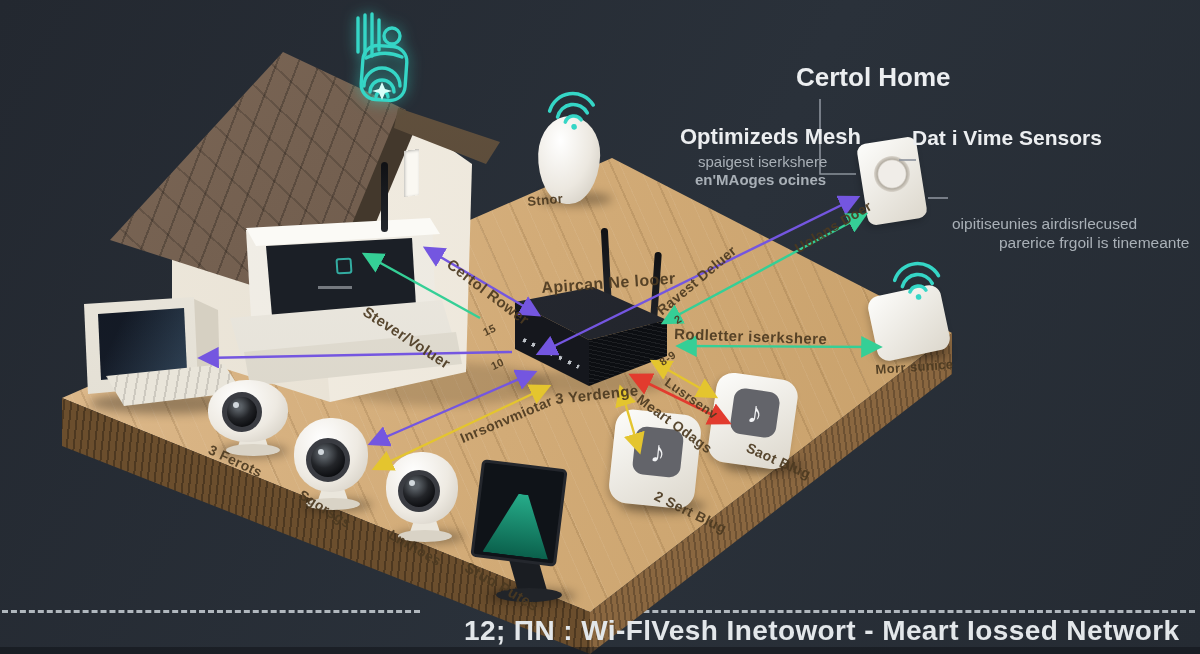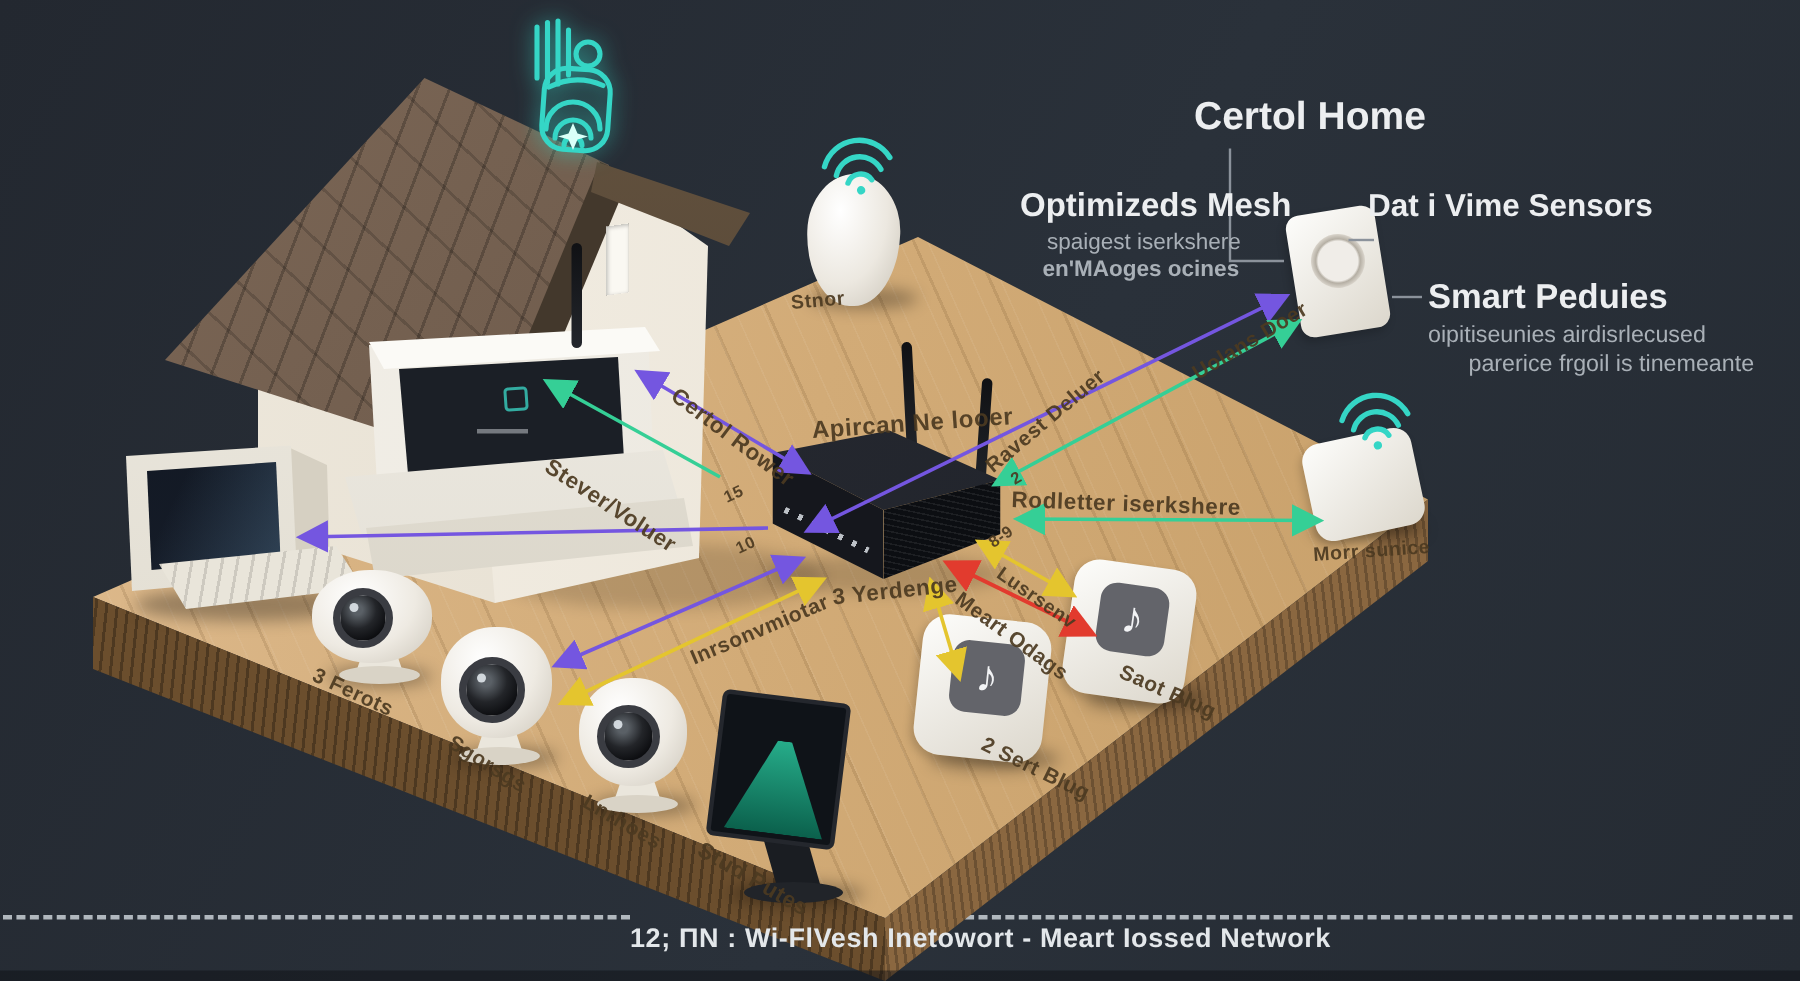--- a/index.html
+++ b/index.html
@@ -68,21 +68,21 @@
   .plug-icon{background:#63646a;border-radius:11px;color:#f2f3f5;display:flex;align-items:center;justify-content:center;font-size:30px;}
   .tv-screen{background:#0f1318;border:3px solid #24272d;border-radius:5px;}
   .tv-road{background:linear-gradient(rgba(46,224,176,.75),rgba(10,110,85,.85));clip-path:polygon(44% 0,58% 0,100% 100%,0 100%);}
   .tv-stand{background:#1a1d22;clip-path:polygon(508px 556px,536px 552px,548px 594px,520px 598px);}
   .tv-foot{background:#212429;border-radius:50%;}
   
   .wl{color:#4c3a21;font-weight:bold;letter-spacing:.4px;transform-origin:left bottom;white-space:nowrap;opacity:.92;}
   
   .ttl{color:#eceef0;font-weight:bold;white-space:nowrap;}
   .sub{color:#a9b0b7;white-space:nowrap;}
-  .caption{color:#e3e7ea;font-size:18px;font-weight:bold;letter-spacing:.4px;white-space:nowrap;}
+  .caption{color:#e3e7ea;font-size:28px;font-weight:bold;letter-spacing:.4px;white-space:nowrap;margin-left:44px;}
   .strip{left:0;top:647px;width:1200px;height:7px;background:rgba(10,13,17,.45);}
   svg{overflow:visible;}
 </style>
 </head>
 <body>
 
 <div id="stage">
 
   <div class="dash" style="left:2px;width:418px;"></div>
   <div class="dash" style="left:545px;width:650px;"></div>
@@ -254,20 +254,19 @@
   <span class="wl" style="left:486px;top:326px;font-size:11px;transform:rotate(-25deg);">15</span>
   <span class="wl" style="left:494px;top:360px;font-size:11px;transform:rotate(-25deg);">10</span>
   <span class="wl" style="left:678px;top:314px;font-size:11px;transform:rotate(-30deg);">2</span>
   <span class="wl" style="left:664px;top:356px;font-size:11px;transform:rotate(-35deg);">8-9</span>
 
   <div class="ttl" style="left:796px;top:62px;font-size:26px;">Certol Home</div>
   <div class="ttl" style="left:680px;top:124px;font-size:22px;">Optimizeds Mesh</div>
   <div class="sub" style="left:698px;top:153px;font-size:15px;">spaigest iserkshere</div>
   <div class="sub" style="left:695px;top:171px;font-size:15px;font-weight:bold;">en'MAoges ocines</div>
   <div class="ttl" style="left:912px;top:126px;font-size:21px;">Dat i Vime Sensors</div>
-  <div class="ttl" style="left:952px;top:184px;font-size:23px;">Smart Peduies</div>
   <div class="sub" style="left:952px;top:215px;font-size:15.5px;">oipitiseunies airdisrlecused</div>
-  <div class="sub" style="left:979px;top:234px;font-size:15.5px;">parerice frgoil is tinemeante</div>
+  <div class="sub" style="left:999px;top:234px;font-size:15.5px;">parerice frgoil is tinemeante</div>
 
   <div class="caption" style="left:420px;top:615px;">12; ΠN : Wi-FlVesh Inetowort - Meart Iossed Network</div>
   <div class="strip"></div>
 
 </div>
 
 </body></html>

